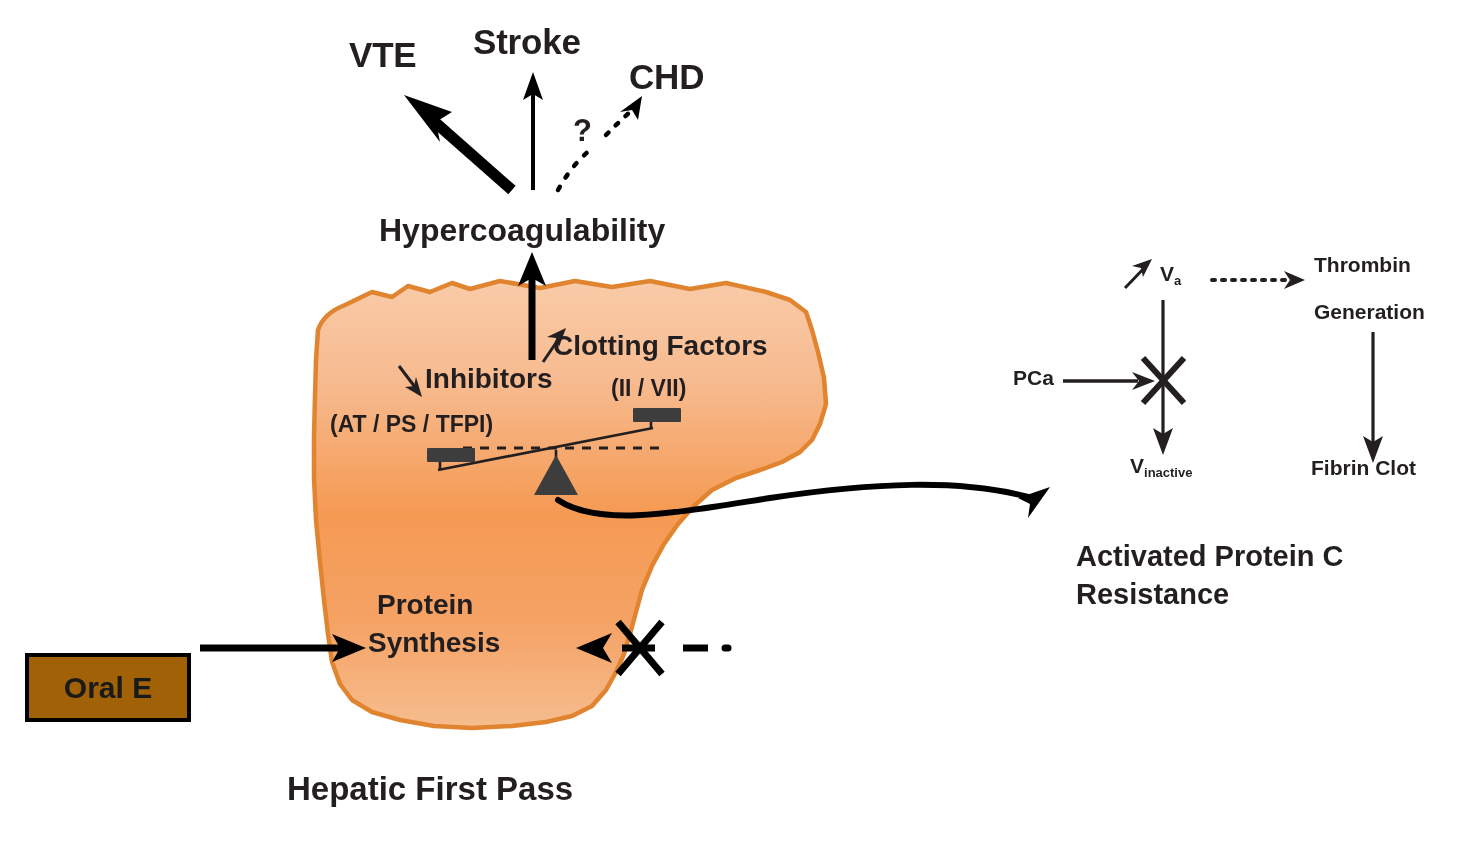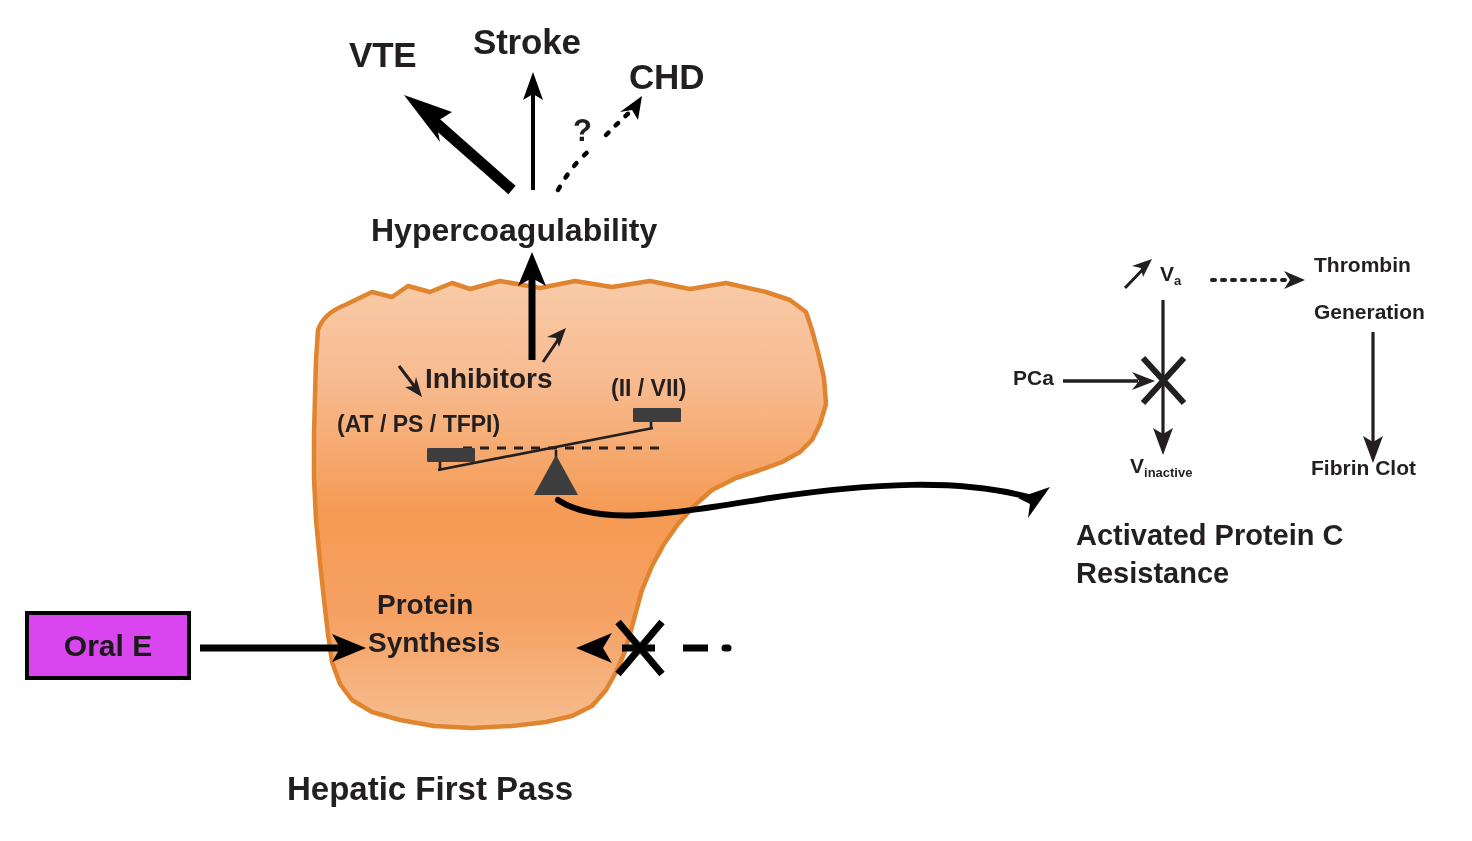--- a/index.html
+++ b/index.html
@@ -5,32 +5,32 @@
   html,body{margin:0;padding:0;background:#ffffff;}
   body{
     width:1472px;height:841px;overflow:hidden;
     font-family:"Liberation Sans", sans-serif;
     color:#1a1a1a;
   }
   #stage{position:relative;width:1472px;height:841px;background:#fff;}
   svg#diagram{position:absolute;left:0;top:0;width:1472px;height:841px;}
   .lbl{position:absolute;font-family:"Liberation Sans", sans-serif;color:#231f20;white-space:nowrap;}
   .ttl{font-weight:bold;font-size:35px;letter-spacing:-0.2px;}
-  .hyper{font-weight:bold;font-size:32px;}
+  .hyper{font-weight:bold;font-size:32px;margin-left:8px;}
   .liver-txt{font-weight:bold;font-size:28px;}
   .paren{font-weight:bold;font-size:23px;}
   .boxtxt{font-weight:bold;font-size:30px;}
-  .apc{font-weight:bold;font-size:29px;line-height:35px;}
+  .apc{font-weight:bold;font-size:29px;line-height:35px;margin-top:21px;}
   .rsmall{font-weight:bold;font-size:21px;}
   .rsmall .sub{font-size:13px;vertical-align:-4px;font-weight:bold;}
   .qmark{font-weight:bold;font-size:31px;}
   .foot{font-weight:bold;font-size:33px;}
   .ebox{
-    position:absolute;border:4px solid #000;background:#d946ef;
-    display:flex;align-items:center;justify-content:center;
+    position:absolute;border:4px solid #000;background:#a16207;
+    display:flex;align-items:center;justify-content:center;margin-top:42px;
   }
 </style>
 </head>
 <body>
 
 <div id="stage">
 
   <svg id="diagram" viewBox="0 0 1472 841">
     <defs>
       <linearGradient id="liverGrad" x1="0" y1="0" x2="0" y2="1">
@@ -193,24 +193,25 @@
   <div class="lbl ttl" style="left:349px;top:35px;">VTE</div>
 
   <div class="lbl ttl" style="left:473px;top:22px;">Stroke</div>
 
   <div class="lbl ttl" style="left:629px;top:57px;">CHD</div>
 
   <div class="lbl qmark" style="left:573px;top:113px;">?</div>
 
   <div class="lbl hyper" style="left:371px;top:212px;">Hypercoagulability</div>
 
+  <div class="lbl liver-txt" style="left:553px;top:330px;">Clotting Factors</div>
   <div class="lbl paren" style="left:611px;top:375px;">(II / VII)</div>
 
   <div class="lbl liver-txt" style="left:425px;top:363px;">Inhibitors</div>
-  <div class="lbl paren" style="left:337px;top:411px;">(AT / PS / TFPI)</div>
+  <div class="lbl paren" style="left:330px;top:411px;">(AT / PS / TFPI)</div>
 
   <div class="lbl liver-txt" style="left:377px;top:589px;">Protein</div>
   <div class="lbl liver-txt" style="left:368px;top:627px;">Synthesis</div>
 
   <div class="ebox" style="left:25px;top:611px;width:158px;height:61px;">
     <span class="boxtxt">Oral E</span>
   </div>
 
 
   <div class="lbl rsmall" style="left:1160px;top:262px;">

